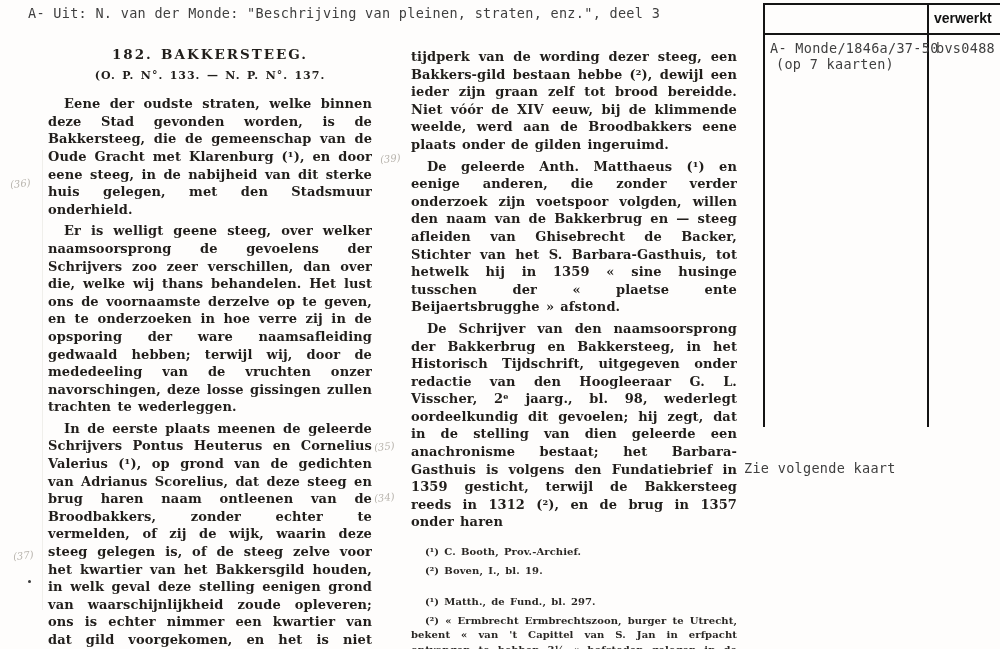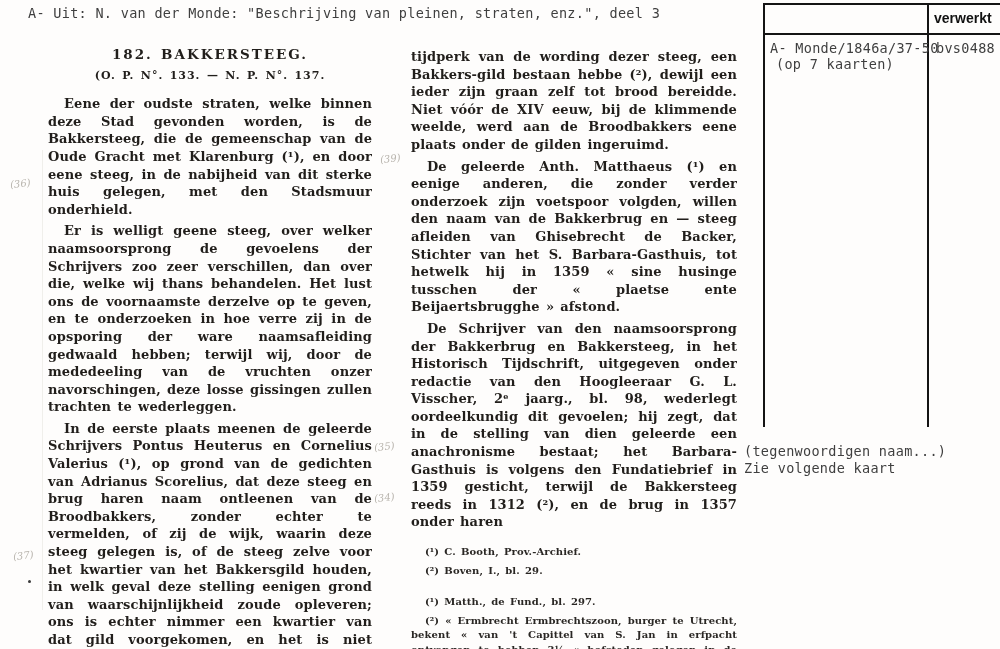--- a/index.html
+++ b/index.html
@@ -109,21 +109,21 @@
     <p class="para">In de eerste plaats meenen de geleerde Schrijvers Pontus Heuterus en Cornelius Valerius (¹), op grond van de gedichten van Adrianus Scorelius, dat deze steeg en brug haren naam ontleenen van de Broodbakkers, zonder echter te vermelden, of zij de wijk, waarin deze steeg gelegen is, of de steeg zelve voor het kwartier van het Bakkersgild houden, in welk geval deze stelling eenigen grond van waarschijnlijkheid zoude opleveren; ons is echter nimmer een kwartier van dat gild voorgekomen, en het is niet waarschijnlijk, dat in de XIII eeuw, het</p>
 
   </div>
 
   <div class="col col-right">
     <p class="para no-indent">tijdperk van de wording dezer steeg, een Bakkers-gild bestaan hebbe (²), dewijl een ieder zijn graan zelf tot brood bereidde. Niet vóór de XIV eeuw, bij de klimmende weelde, werd aan de Broodbakkers eene plaats onder de gilden ingeruimd.</p>
     <p class="para">De geleerde Anth. Matthaeus (¹) en eenige anderen, die zonder verder onderzoek zijn voetspoor volgden, willen den naam van de Bakkerbrug en — steeg afleiden van Ghisebrecht de Backer, Stichter van het S. Barbara-Gasthuis, tot hetwelk hij in 1359 « sine husinge tusschen der « plaetse ente Beijaertsbrugghe » afstond.</p>
     <p class="para">De Schrijver van den naamsoorsprong der Bakkerbrug en Bakkersteeg, in het Historisch Tijdschrift, uitgegeven onder redactie van den Hoogleeraar G. L. Visscher, 2ᵉ jaarg., bl. 98, wederlegt oordeelkundig dit gevoelen; hij zegt, dat in de stelling van dien geleerde een anachronisme bestaat; het Barbara-Gasthuis is volgens den Fundatiebrief in 1359 gesticht, terwijl de Bakkersteeg reeds in 1312 (²), en de brug in 1357 onder haren</p>
     <div class="fn-block">
       <p class="footnote">(¹) C. Booth, Prov.-Archief.</p>
-      <p class="footnote">(²) Boven, I., bl. 29.</p>
+      <p class="footnote">(²) Boven, I., bl. 19.</p>
       <div class="fn-gap"></div>
       <p class="footnote">(¹) Matth., de Fund., bl. 297.</p>
       <p class="footnote">(²) « Ermbrecht Ermbrechtszoon, burger te Utrecht, bekent « van 't Capittel van S. Jan in erfpacht ontvangen te hebben 3½ « hofsteden gelegen in de Backersteghe; » Vridachs na Mitvasten 1312; Dodt v. Fl., Archief, I., bl. 11.  Lib. Pil.</p>
     </div>
   </div>
 
   <div class="mm mm1">(36)</div>
   <div class="mm mm2">(37)</div>
   <div class="mm mm3">(39)</div>
   <div class="mm mm4">(35)</div>
@@ -132,16 +132,15 @@
 
   <div class="tline t-top"></div>
   <div class="tline t-mid"></div>
   <div class="tline t-vl"></div>
   <div class="tline t-vm"></div>
   <div class="t-head t-head-verwerkt">verwerkt</div>
   <div class="tw t-cell1">A- Monde/1846a/37-50</div>
   <div class="tw t-cell1b">(op 7 kaarten)</div>
   <div class="tw t-cell2">bvs0488</div>
 
-  <div class="tw note1">(tegenwoordigen naam...)</div>
   <div class="tw note2">Zie volgende kaart</div>
 
 </div>
 
 </body></html>

